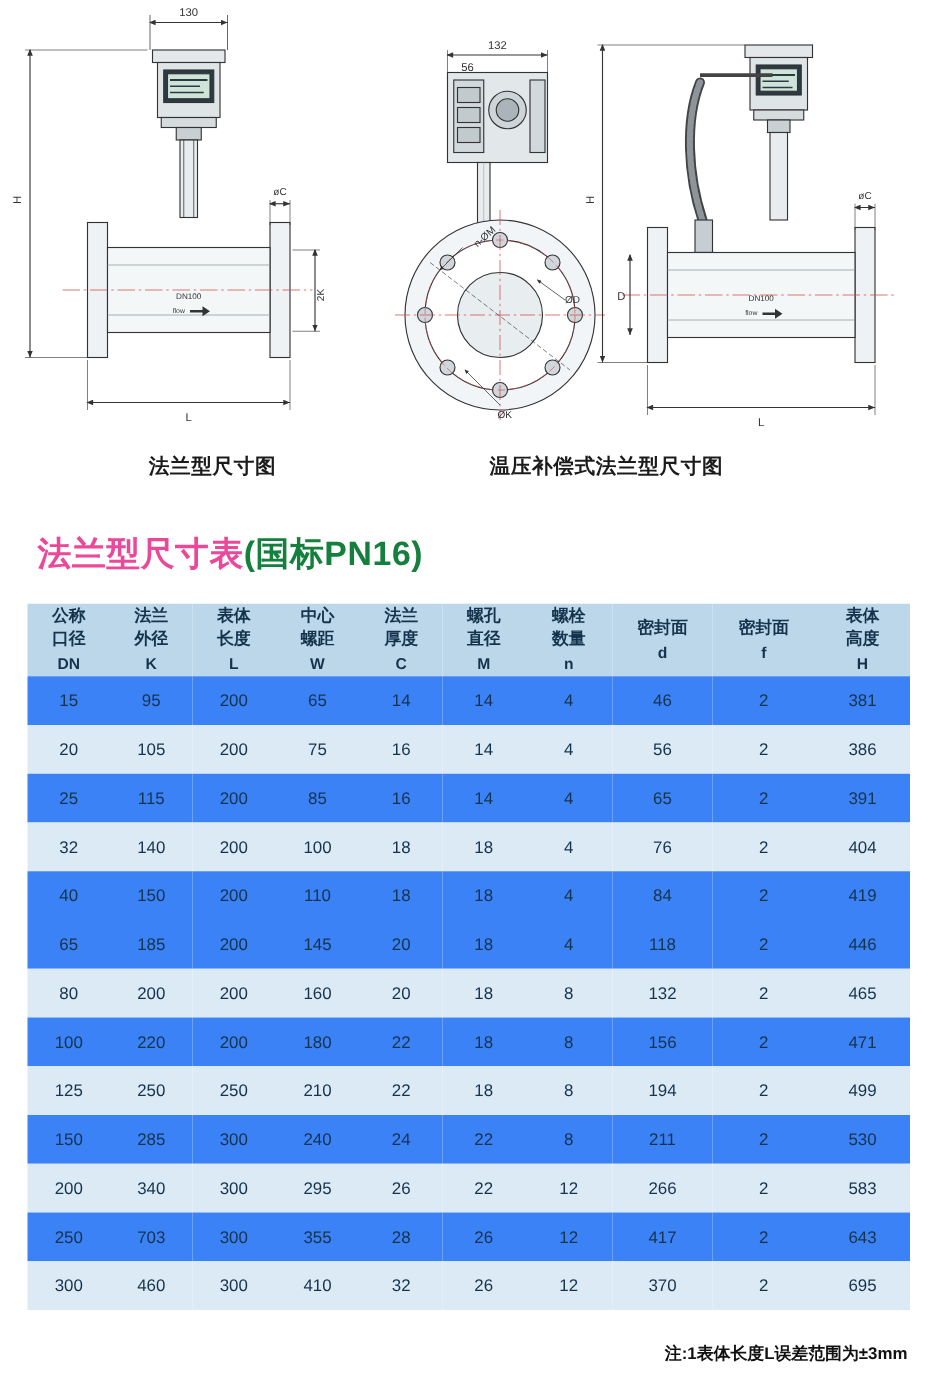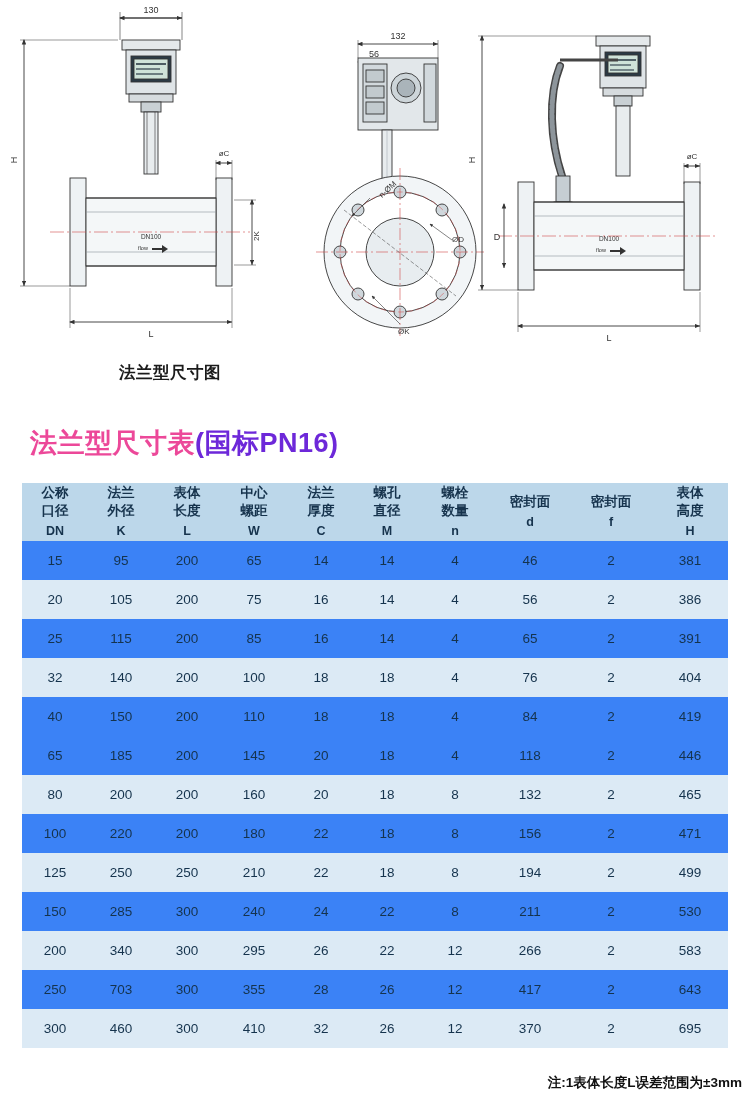--- a/index.html
+++ b/index.html
@@ -43,21 +43,21 @@
   .table-title {
     position: absolute;
     top: 425px;
     left: 30px;
     font-size: 27px;
     font-weight: bold;
     letter-spacing: 0.5px;
     white-space: nowrap;
   }
   .table-title .t-black { color: #ec4899; }
-  .table-title .t-red { color: #6d28d9; }
+  .table-title .t-red { color: #15803d; }
 
   
   .tbl-wrap {
     position: absolute;
     top: 483px;
     left: 22px;
     width: 706px;
   }
   table.dims {
     border-collapse: collapse;
@@ -83,21 +83,21 @@
   .th-cn { display: block; font-size: 13.5px; font-weight: bold; }
   .th-sym { display: block; font-size: 12.5px; font-weight: bold; margin-top: 3px; }
   tbody tr { height: 39px; }
   tbody tr.odd { background: #3b82f6; }
   tbody tr.even { background: #dceaf5; }
   tbody td { font-size: 14px; color: #163450; }
 
   .note {
     position: absolute;
     top: 1074px;
-    right: 8px;
+    right: 24px;
     font-size: 13.5px;
     color: #111;
     font-weight: bold;
   }
 
   
   .dim-txt { font-family: "Liberation Sans", sans-serif; }
 </style>
 </head>
 <body>
@@ -269,20 +269,21 @@
 
         <line x1="684" y1="166" x2="700" y2="166" marker-start="url(#arS)" marker-end="url(#ar)"></line>
         <line x1="684" y1="163" x2="684" y2="184" stroke-width="0.5"></line>
         <line x1="700" y1="163" x2="700" y2="184" stroke-width="0.5"></line>
         <text x="692" y="159" font-size="8" fill="#333" text-anchor="middle" stroke="none">øC</text>
       </g>
     </svg>
 
     <div class="caption-row">
       <div class="caption caption-1">法兰型尺寸图</div>
+      <div class="caption caption-2">温压补偿式法兰型尺寸图</div>
     </div>
   </div>
 
   <div class="table-title">
     <span class="t-black">法兰型尺寸表</span><span class="t-red">(国标PN16)</span>
   </div>
 
   <div class="tbl-wrap">
     <table class="dims">
       <colgroup>

